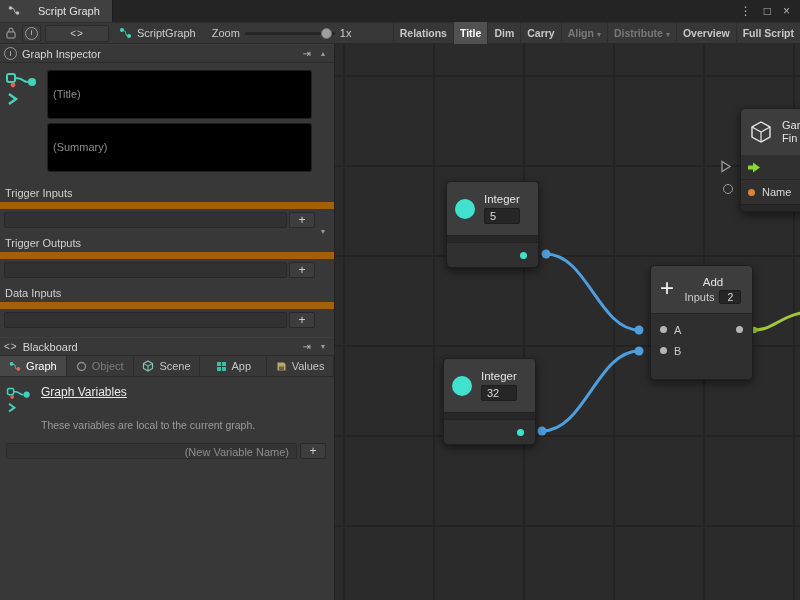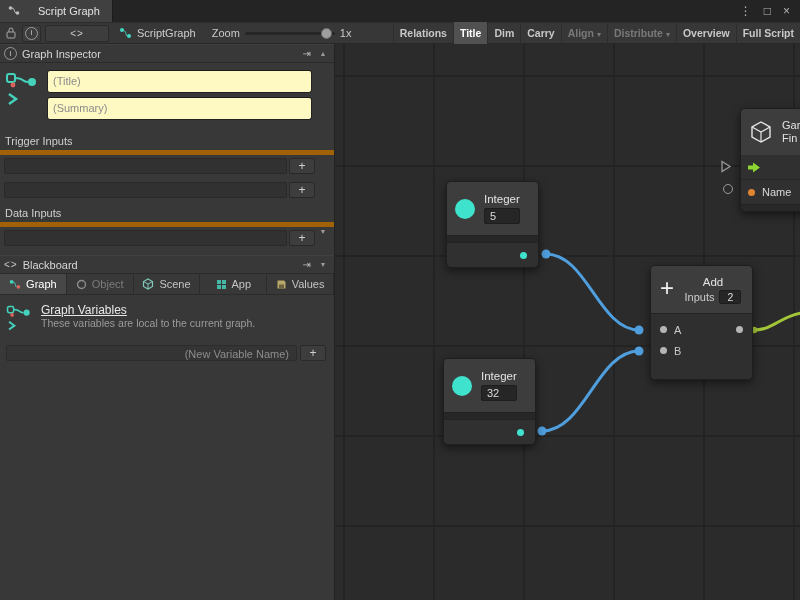--- a/index.html
+++ b/index.html
@@ -50,42 +50,42 @@
   
   .panel-header{height:17px;display:flex;align-items:center;gap:5px;padding:0 4px;
                 border-bottom:1px solid #2b2b2b;border-top:1px solid #404040;color:#d6d6d6;}
   .panel-header .spacer{flex:1;}
   .dock-icon{color:#b9b9b9;font-size:10px;}
   .scroll-arrow{width:14px;text-align:center;color:#9a9a9a;font-size:7px;}
   .angle-glyph{color:#c4c4c4;font-size:10px;letter-spacing:1px;}
 
   .inspector-top{display:flex;gap:8px;padding:7px 22px 6px 5px;align-items:flex-start;}
   .fields{flex:1;display:flex;flex-direction:column;gap:4px;}
-  .field{height:15px;line-height:15px;background:#fef9c3;border:1px solid #222;border-top-color:#1b1b1b;
-         border-radius:3px;color:#8b8b8b;padding:3px 5px;}
+  .field{height:15px;line-height:15px;background:#000000;border:1px solid #222;border-top-color:#1b1b1b;
+         border-radius:3px;color:#8b8b8b;padding:16px 5px;}
 
   .section{margin-top:8px;}
-  .section-label{padding:1px 5px 3px 5px;color:#d0d0d0;border-bottom:5px solid #a16207;}
+  .section-label{padding:1px 5px 3px 5px;color:#d0d0d0;border-bottom:7px solid #a16207;}
   .section-row{display:flex;gap:2px;height:16px;margin:3px 19px 0 4px;}
   .empty-list{flex:1;background:#313131;border:1px solid #292929;border-radius:2px;box-sizing:border-box;}
   .plus-btn{width:26px;background:#3d3d3d;border:1px solid #292929;border-radius:2px;box-sizing:border-box;
             display:flex;align-items:center;justify-content:center;color:#cfcfcf;font-size:12px;}
   .insp-down{position:absolute;right:4px;top:184px;color:#9a9a9a;font-size:7px;}
 
   .bb-header{margin-top:9px;}
   .tabs{height:20px;display:flex;border-bottom:1px solid #2b2b2b;}
   .tab{flex:1;display:flex;align-items:center;justify-content:center;gap:5px;
        border-right:1px solid #2c2c2c;background:#383838;color:#c4c4c4;}
   .tab.active{background:#474747;color:#fff;}
   .tab.dim{color:#7c7c7c;}
 
   .gv-panel{padding:8px 6px 0 6px;}
   .gv-head{display:flex;gap:9px;align-items:flex-start;}
   .gv-title{font-size:12px;color:#e8e8e8;text-decoration:underline;}
-  .gv-sub{font-size:10.5px;color:#9b9b9b;margin-top:0;text-align:right;}
+  .gv-sub{font-size:10.5px;color:#9b9b9b;margin-top:20px;text-align:right;}
   .gv-newrow{display:flex;gap:3px;height:16px;margin:12px 2px 0 0;}
   .gv-field{flex:1;height:16px;line-height:16px;background:#343434;border:1px solid #2c2c2c;
             border-radius:2px;color:#8d8d8d;text-align:right;padding:0 7px;box-sizing:border-box;}
 
   
   .wires{position:absolute;left:0;top:0;}
   .node{position:absolute;background:#303030;border:1px solid #1e1e1e;border-radius:5px;
         box-shadow:0 3px 9px rgba(0,0,0,.5);overflow:hidden;box-sizing:border-box;}
   .n-head{background:#3d3d3d;display:flex;align-items:center;gap:9px;padding:0 8px;box-sizing:border-box;}
   .n-title{font-size:11.5px;color:#e3e3e3;}
@@ -228,20 +228,21 @@
 
       <div class="section">
         <div class="section-label">Trigger Inputs</div>
         <div class="section-row">
           <div class="empty-list"></div>
           <div class="plus-btn">+</div>
         </div>
       </div>
 
       <div class="section">
+        <div class="section-label">Trigger Outputs</div>
         <div class="section-row">
           <div class="empty-list"></div>
           <div class="plus-btn">+</div>
         </div>
       </div>
 
       <div class="section">
         <div class="section-label">Data Inputs</div>
         <div class="section-row">
           <div class="empty-list"></div>

